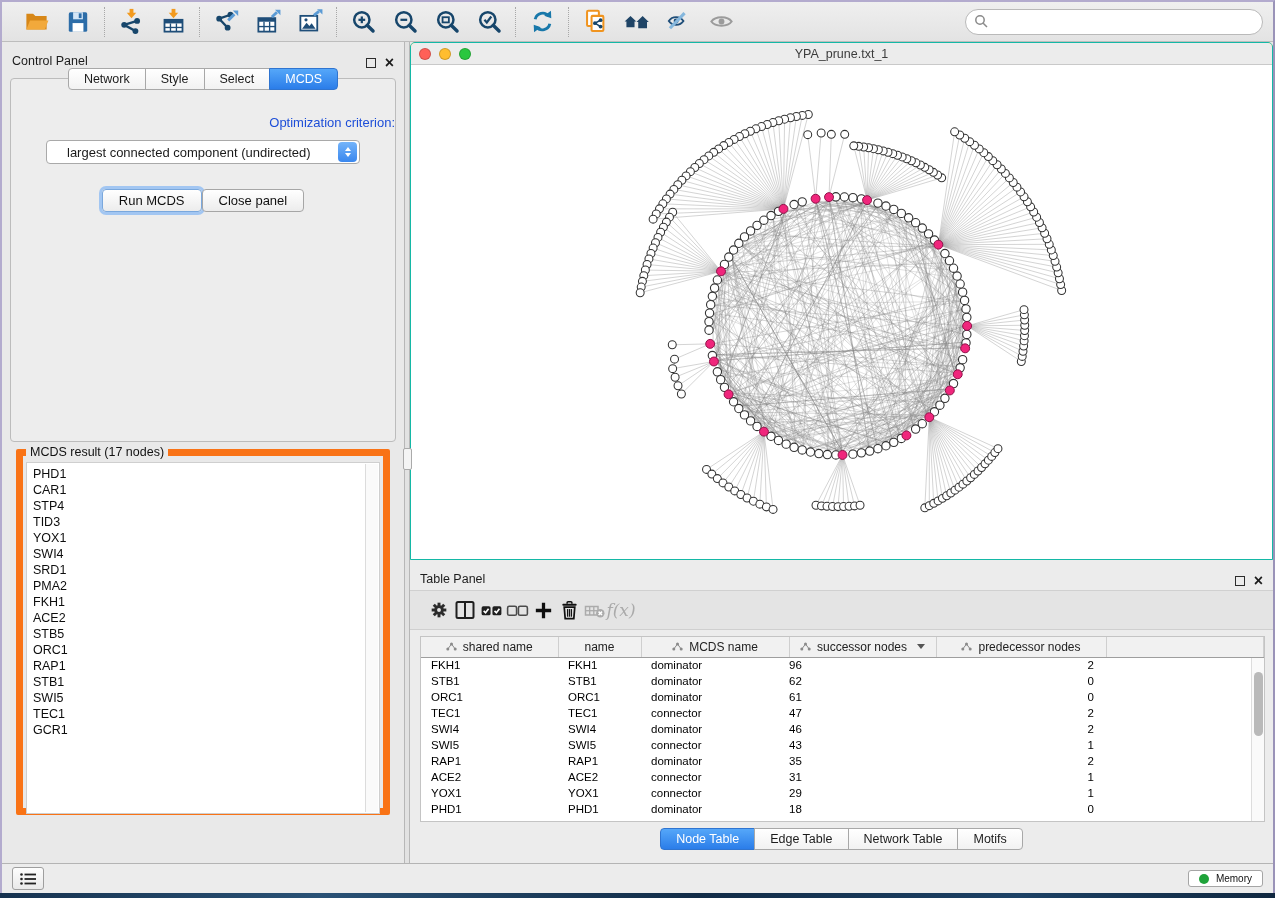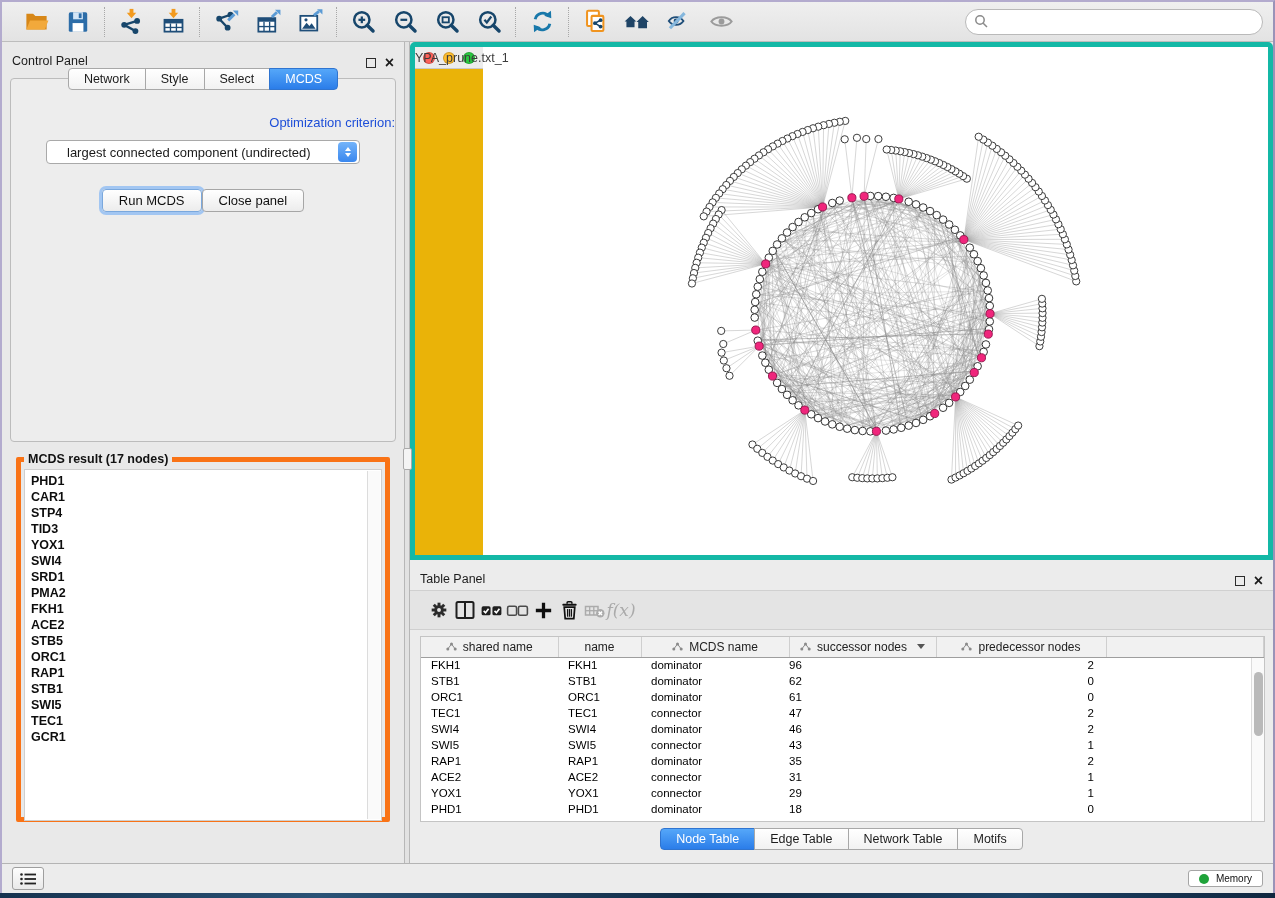--- a/index.html
+++ b/index.html
@@ -37,33 +37,33 @@
   .opt-label { text-align:right; font-size:13px; margin-top:12px; color:#1d4ed8; }
   .select-box { margin:10px auto 0 auto; width:314px; height:24px; background:#fff; border:1px solid #a9a9a9; border-radius:4px; display:flex; align-items:center; padding-left:20px; font-size:13px; }
   .select-box .sel-text { flex:1; white-space:nowrap; overflow:hidden; }
   .stepper { width:19px; height:20px; margin:2px; border-radius:4px; background:linear-gradient(#74b4fa,#3a87ee); display:flex; flex-direction:column; align-items:center; justify-content:center; gap:2px; }
   .tri-up { width:0; height:0; border-left:3.5px solid transparent; border-right:3.5px solid transparent; border-bottom:4px solid #fff; }
   .tri-down { width:0; height:0; border-left:3.5px solid transparent; border-right:3.5px solid transparent; border-top:4px solid #fff; }
   .btn-row { display:flex; justify-content:center; margin-top:25px; }
   .push-btn { font-family:"Liberation Sans",sans-serif; font-size:13px; color:#111; padding:3px 16px; background:linear-gradient(#ffffff,#ececec); border:1px solid #a6a6a6; border-radius:4px; }
   .push-btn.focused { box-shadow:0 0 0 3px rgba(100,165,245,.55); border-color:#7aa8dd; }
 
-  .mcds-fieldset { margin:10px 14px 0 14px; border:5px solid #f97316; border-radius:2px; padding:3px; height:370px;font-weight:bold; }
+  .mcds-fieldset { margin:3px 14px 0 14px; border:7px solid #f97316; border-radius:2px; padding:3px; height:370px; }
   .mcds-fieldset legend { font-size:12.5px; padding:0 4px; color:#111; }
   .mcds-list { position:relative; background:#fff; border:1px solid #cfcfcf; height:352px; overflow:hidden; padding:3px 0 0 6px; }
   .mcds-item { font-size:12.5px; line-height:16px; color:#0d0d0d; }
   .list-scroll-track { position:absolute; top:1px; right:1px; bottom:1px; width:13px; background:#fafafa; border-left:1px solid #dcdcdc; }
 
   
   .splitter { width:6px; background:#e2e2e2; border-left:1px solid #b7b7b7; border-right:1px solid #b7b7b7; position:relative; }
   .splitter .handle { position:absolute; top:406px; left:-2px; width:9px; height:22px; background:#f4f4f4; border:1px solid #aaa; border-radius:2px; }
 
   
   .right-col { flex:1; display:flex; flex-direction:column; min-width:0; }
-  .network-window { height:518px; border:5px solid #14b8a6; border-radius:5px 5px 0 0; display:flex; flex-direction:row; background:#eab308; overflow:hidden; }
+  .network-window { height:518px; border:1px solid #14b8a6; border-radius:5px 5px 0 0; display:flex; flex-direction:column; background:#eab308; overflow:hidden; }
   .win-titlebar { height:22px; background:#ececec; border-bottom:1px solid #c9c9c9; display:flex; align-items:center; padding:0 8px; position:relative; }
   .traffic { display:flex; gap:8px; }
   .tl { width:12px; height:12px; border-radius:50%; border:1px solid rgba(0,0,0,.18); }
   .tl.red{ background:#ff6058; } .tl.yellow{ background:#ffbd2e; } .tl.green{ background:#29c73f; }
   .win-title { position:absolute; left:0; right:0; text-align:center; font-size:12.5px; color:#3c3c3c; }
   .net-canvas { flex:1; background:#fff; }
 
   
   .table-panel { flex:1; background:#ececec; display:flex; flex-direction:column; min-height:0; }
   .tp-toolbar { height:40px; margin-top:4px; background:#e4e4e4; border-top:1px solid #d0d0d0; border-bottom:1px solid #cfcfcf; display:flex; align-items:center; padding:0 16px; }

